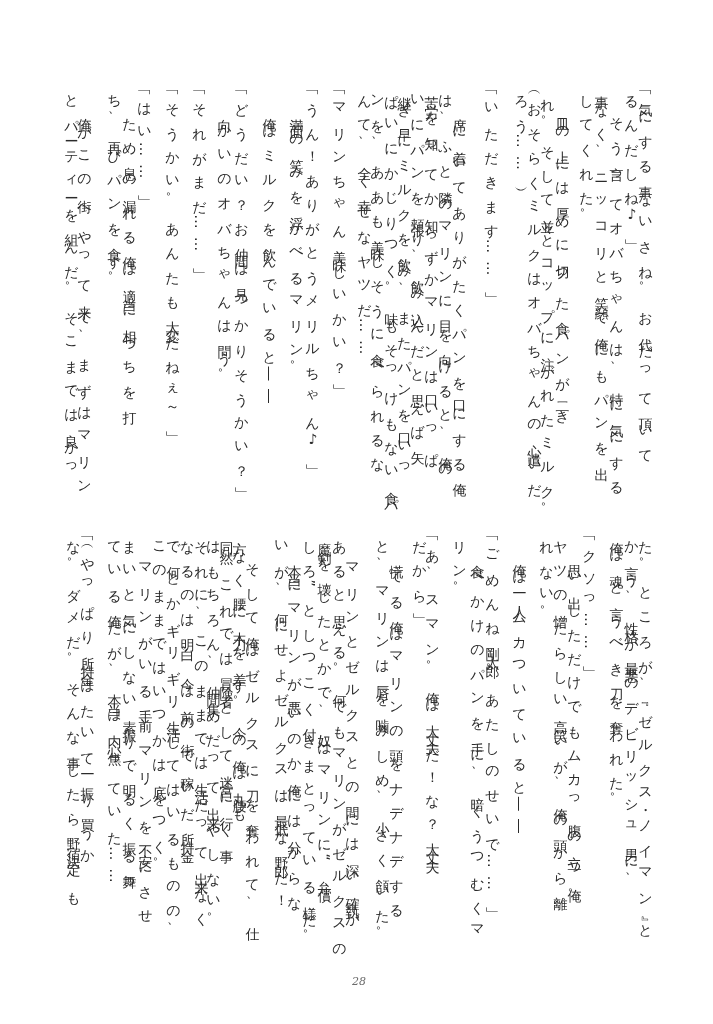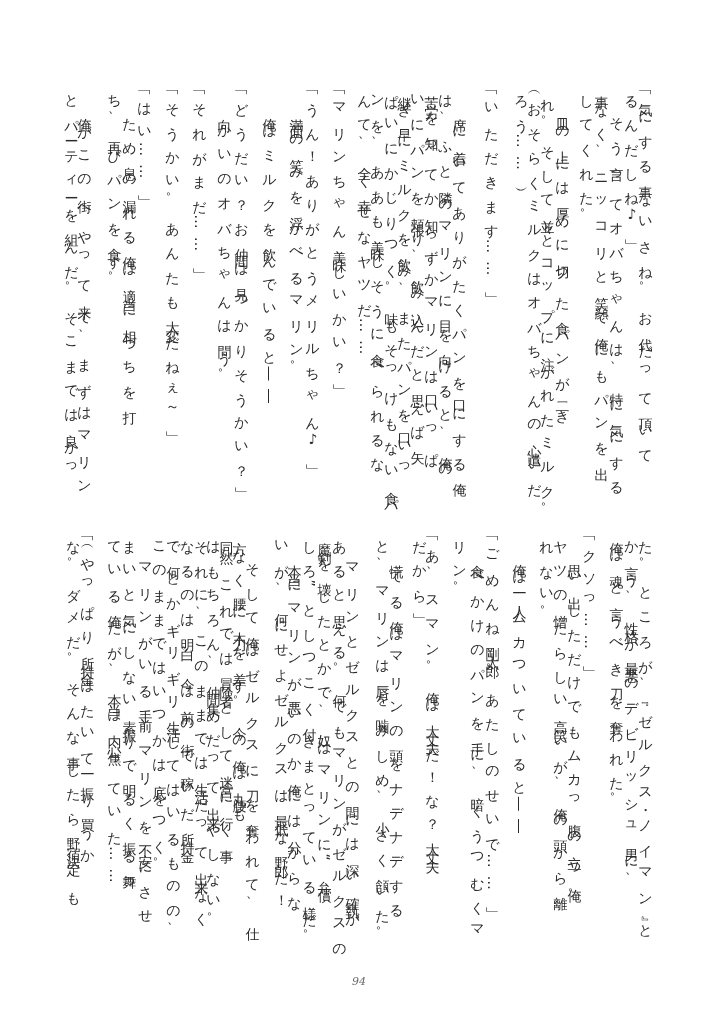--- a/index.html
+++ b/index.html
@@ -116,15 +116,15 @@
     <div class="col" style="left:180px">なるのは明白。今は前の街で稼いだ所持金</div>
     <div class="col" style="left:166px">で何とかギリギリ生活してはいるものの、</div>
     <div class="col" style="left:152px">このままではいつかは底をつく。</div>
     <div class="col" style="left:138px">　マリンがいる手前、マリンを不安にさせ</div>
     <div class="col" style="left:122px">まいと気にしない素振りで明るく振る舞っ</div>
     <div class="col" style="left:107px">ている俺だが、本当は内心焦っていた……</div>
     <div class="col" style="left:80px">「（やっぱり所持金はたいて一振り買うか</div>
     <div class="col" style="left:66px">な。ダメだ。そんな事したら野宿決定。も</div>
   </div>
 
-  <div class="page-number">94</div>
+  <div class="page-number">28</div>
 
 </div>
 
 </body></html>

